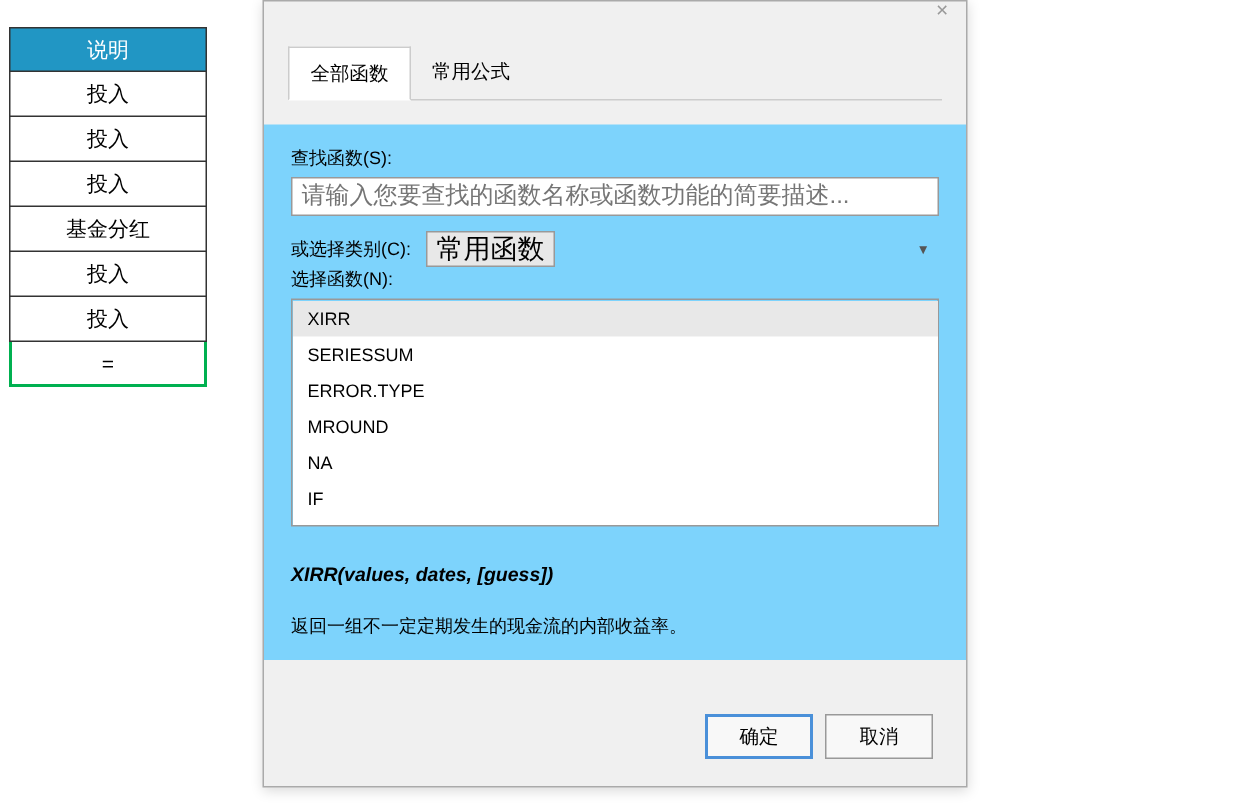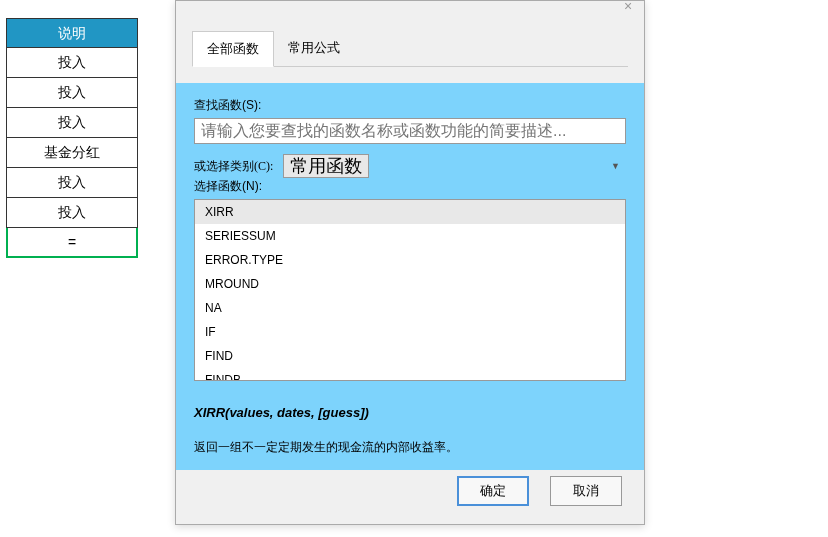--- a/index.html
+++ b/index.html
@@ -20,36 +20,36 @@
     .tab { padding: 8px 14px; cursor: pointer; font-size: 13px; }
     .tab.active { background: #fff; border: 1px solid #ccc; border-bottom-color: #fff; margin-bottom: -1px; }
     
     .content { padding: 14px 18px; background: #7dd3fc; }
     
     .field-label { font-size: 12px; margin-bottom: 4px; }
     
     .search-input { width: 100%; height: 26px; border: 1px solid #999; padding: 0 6px; font-size: 16px; background: #fff; }
     
     .row { display: flex; align-items: center; margin-top: 10px; gap: 10px; }
-    .row .field-label { margin-bottom: 0; font-family: Liberation Serif, serif; }
+    .row .field-label { margin-bottom: 0; }
     
     .category-select { flex: 1; height: 24px; border: 1px solid #999; background: #e8e8e8; padding: 0 6px; font-size: 18px; appearance: none; -webkit-appearance: none; position: relative; }
     .select-wrapper { flex: 1; position: relative; }
     .select-wrapper::after { content: "▼"; position: absolute; right: 6px; top: 50%; transform: translateY(-50%); font-size: 9px; pointer-events: none; color: #555; }
     
     .list-label { font-size: 12px; }
     
-    .func-list { margin-top: 4px; height: 182px; border: 1px solid #999; background: #fff; overflow-y: scroll; }
+    .func-list { margin-top: 4px; height: 152px; border: 1px solid #999; background: #fff; overflow-y: scroll; }
     .func-item { padding: 5px 10px; cursor: pointer; font-size: 12px; }
     .func-item.selected { background: #e8e8e8; }
     
     .signature { font-weight: bold; font-size: 13px; margin-top: 24px; font-style: italic; }
     .description { font-size: 12px; margin-top: 18px; line-height: 1.5; }
     
-    .buttons { position: absolute; bottom: 18px; right: 22px; display: flex; gap: 21px; align-items: flex-end; }
+    .buttons { position: absolute; bottom: 18px; right: 22px; display: flex; gap: 8px; align-items: flex-end; }
     .btn { width: 72px; height: 30px; border: 1px solid #999; background: #f8f8f8; cursor: pointer; font-size: 13px; font-family: inherit; }
     .btn.primary { border: 2px solid #4a90d9; }
     
     ::-webkit-scrollbar { width: 16px; }
     ::-webkit-scrollbar-track { background: #f0f0f0; }
     ::-webkit-scrollbar-thumb { background: #c8c8c8; border: 1px solid #aaa; }
   </style>
 </head>
 <body>
 

